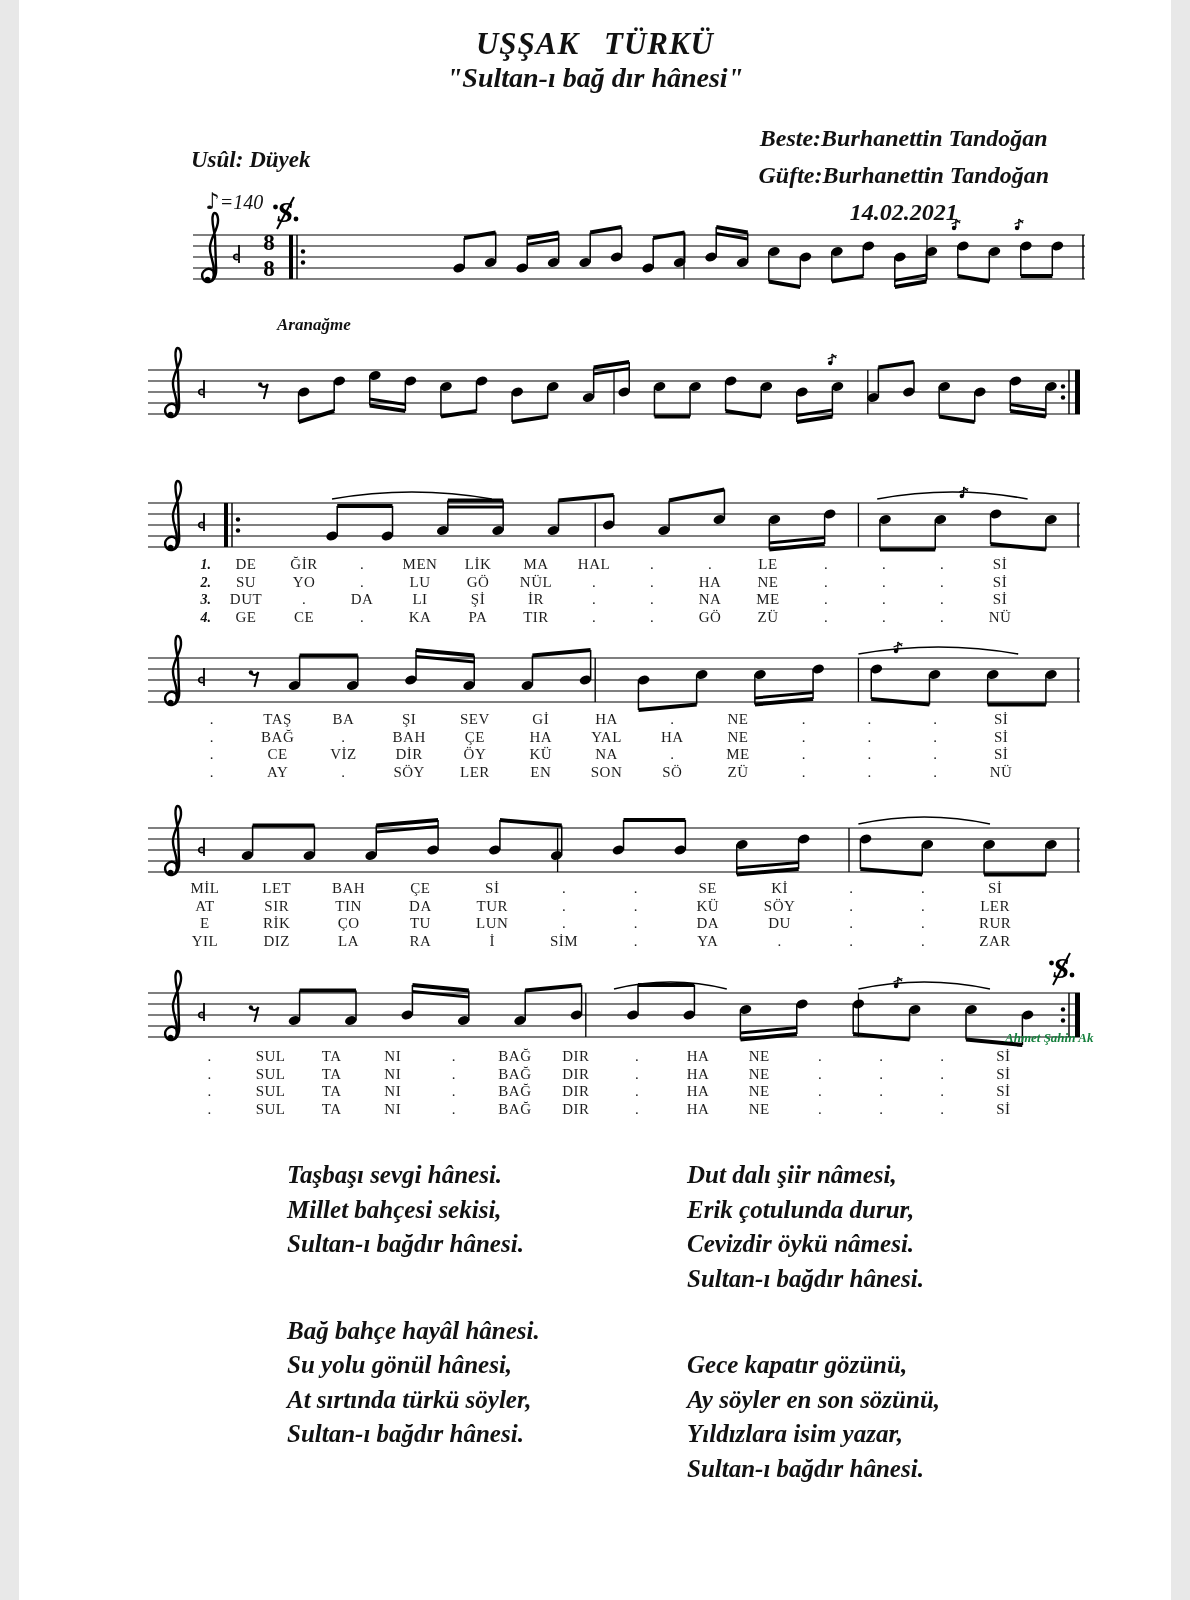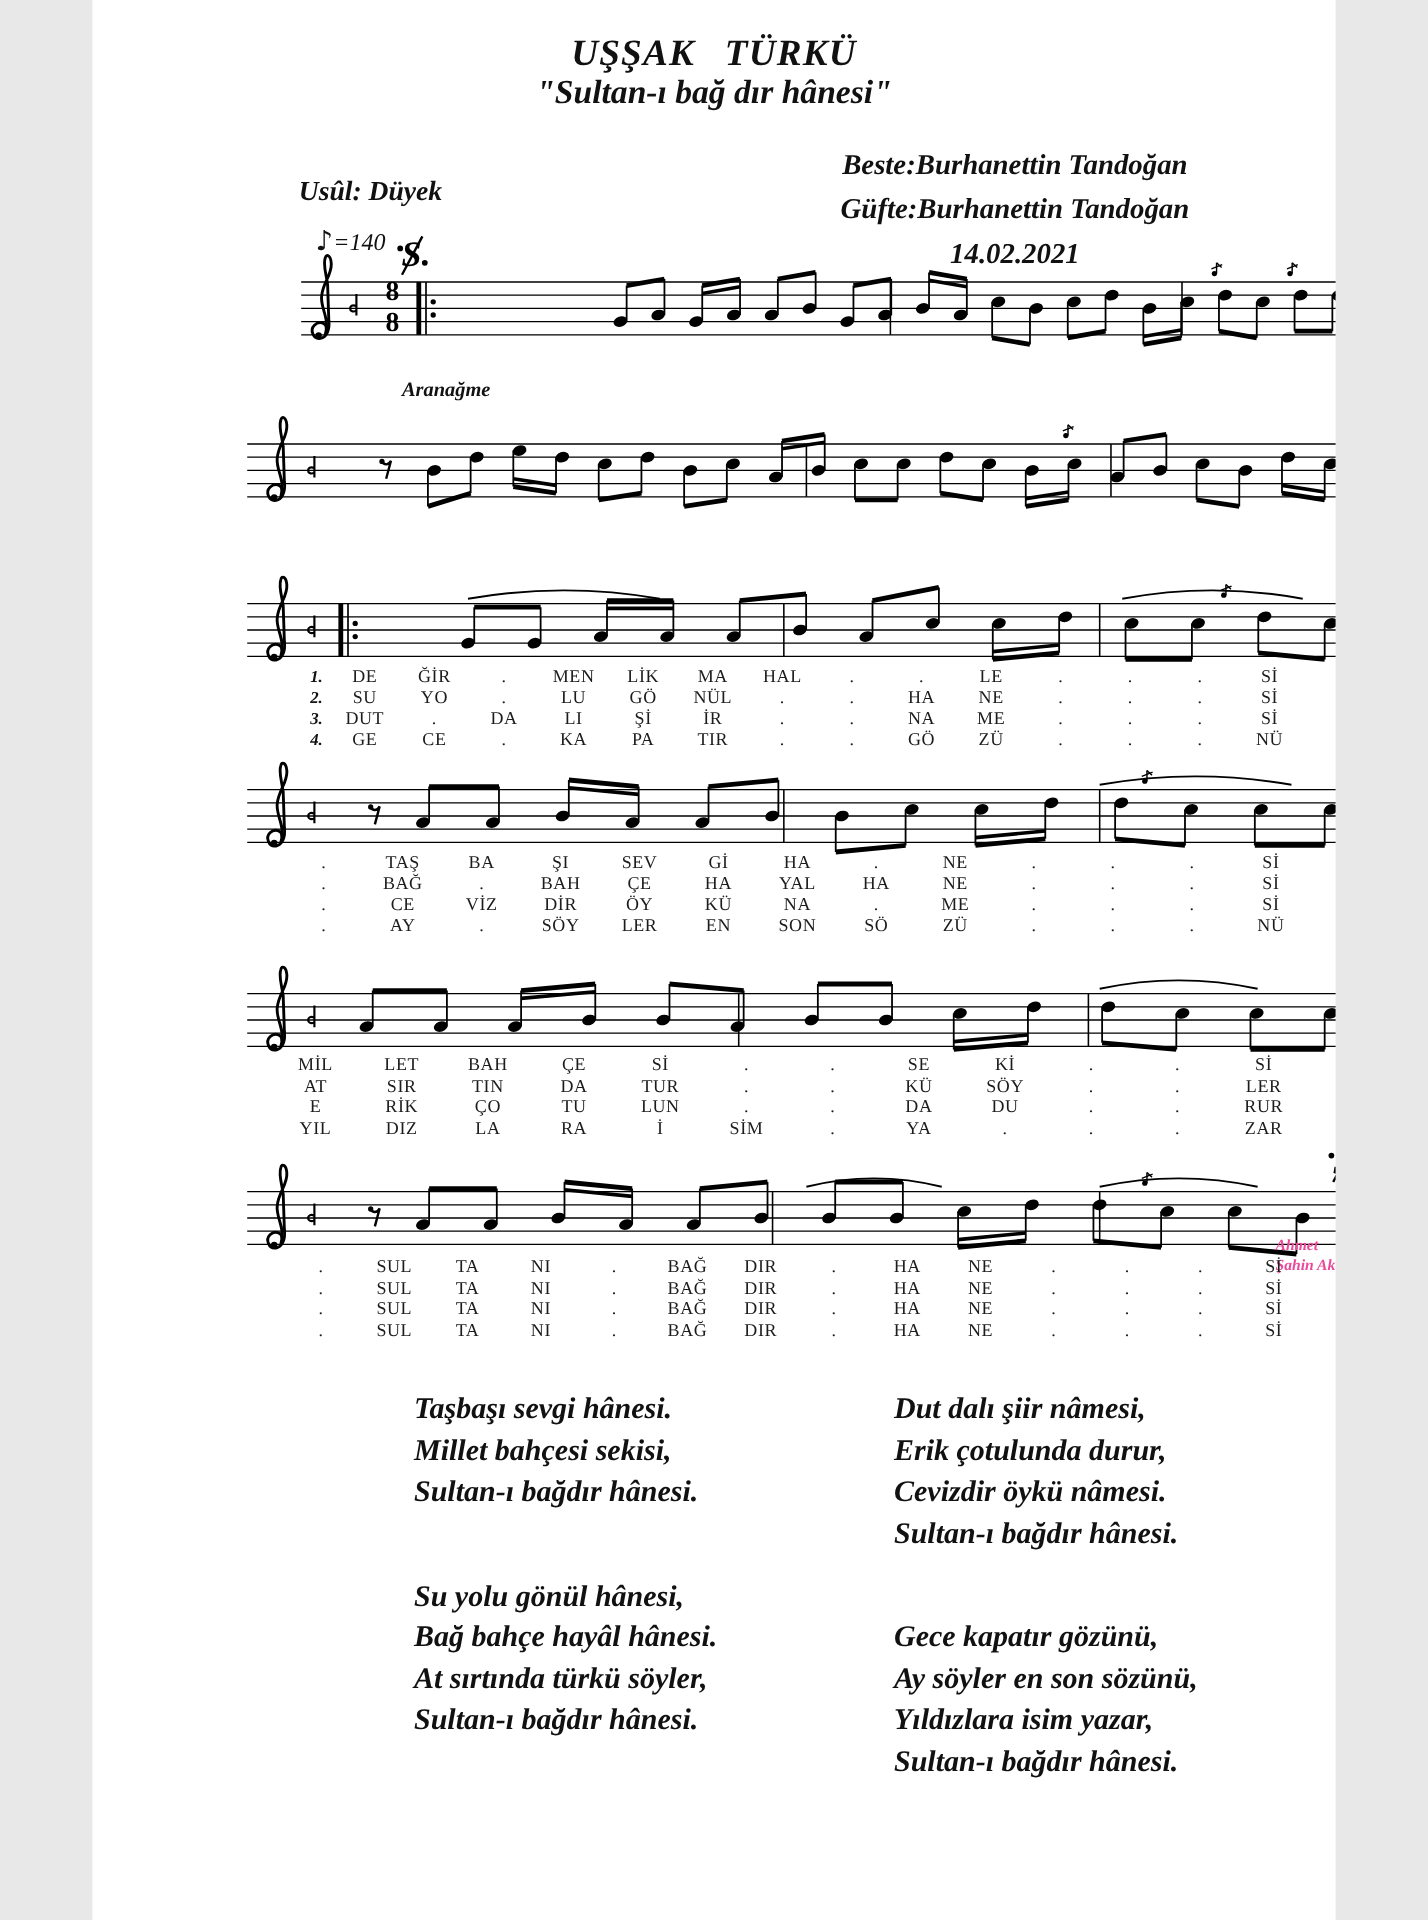--- a/index.html
+++ b/index.html
@@ -1,37 +1,37 @@
 <!DOCTYPE html>
 <html><head>
 <meta charset="utf-8">
 <style>
   html,body{margin:0;padding:0;background:#e8e8e8;}
   .page{
-    position:relative;width:1036px;height:1600px;background:#ffffff;
+    position:relative;width:1152px;height:1600px;background:#ffffff;
     margin:0 auto;font-family:"Liberation Serif", serif;color:#111;overflow:hidden;
   }
   .abs{position:absolute;}
   .title{
     top:26px;left:0;width:100%;text-align:center;
     font-size:31px;font-weight:bold;font-style:italic;letter-spacing:1px;word-spacing:16px;
   }
   .subtitle{
     top:62px;left:0;width:100%;text-align:center;
     font-size:28px;font-weight:bold;font-style:italic;
   }
   .credits{
     top:120px;right:122px;text-align:center;
     font-size:24px;font-weight:bold;font-style:italic;line-height:37px;
   }
   .usul{top:147px;left:172px;font-size:23px;font-weight:bold;font-style:italic;}
   .tempo{top:188px;left:186px;font-size:20px;font-weight:normal;font-style:italic;}
   .tempo .note-glyph{font-family:"DejaVu Sans",sans-serif;font-size:23px;font-style:normal;}
   .aranagme{top:315px;left:258px;font-size:17px;font-weight:bold;font-style:italic;}
-  .signature{top:1030px;left:986px;font-size:13px;font-style:italic;font-weight:bold;color:#ec4899;}
+  .signature{top:1030px;left:986px;font-size:13px;font-style:italic;font-weight:bold;color:#15803d;}
   .staff-svg{position:absolute;}
   .lyric-table{position:absolute;}
   .lyric-row{display:grid;height:17.5px;align-items:center;}
   .lyric-row span{
     text-align:center;font-size:15px;letter-spacing:0.5px;color:#1c1c1c;
     font-family:"Liberation Serif",serif;white-space:nowrap;line-height:17.5px;
   }
   .verse-numbers{position:absolute;width:26px;text-align:right;}
   .verse-numbers div{height:17.5px;font-size:14px;font-weight:bold;font-style:italic;line-height:17.5px;}
   .stanza-col{position:absolute;top:1158px;}
@@ -781,22 +781,22 @@
       </div>
     </div>
 
   <div class="stanza-col" style="left:268px;">
       <div class="stanza">
         <div>Taşbaşı sevgi hânesi.</div>
         <div>Millet bahçesi sekisi,</div>
         <div>Sultan-ı bağdır hânesi.</div>
       </div>
       <div class="stanza">
+        <div>Bağ bahçe hayâl hânesi.</div>
         <div>Su yolu gönül hânesi,</div>
-        <div>Bağ bahçe hayâl hânesi.</div>
         <div>At sırtında türkü söyler,</div>
         <div>Sultan-ı bağdır hânesi.</div>
       </div>
     </div>
   <div class="stanza-col" style="left:668px;">
       <div class="stanza">
         <div>Dut dalı şiir nâmesi,</div>
         <div>Erik çotulunda durur,</div>
         <div>Cevizdir öykü nâmesi.</div>
         <div>Sultan-ı bağdır hânesi.</div>

